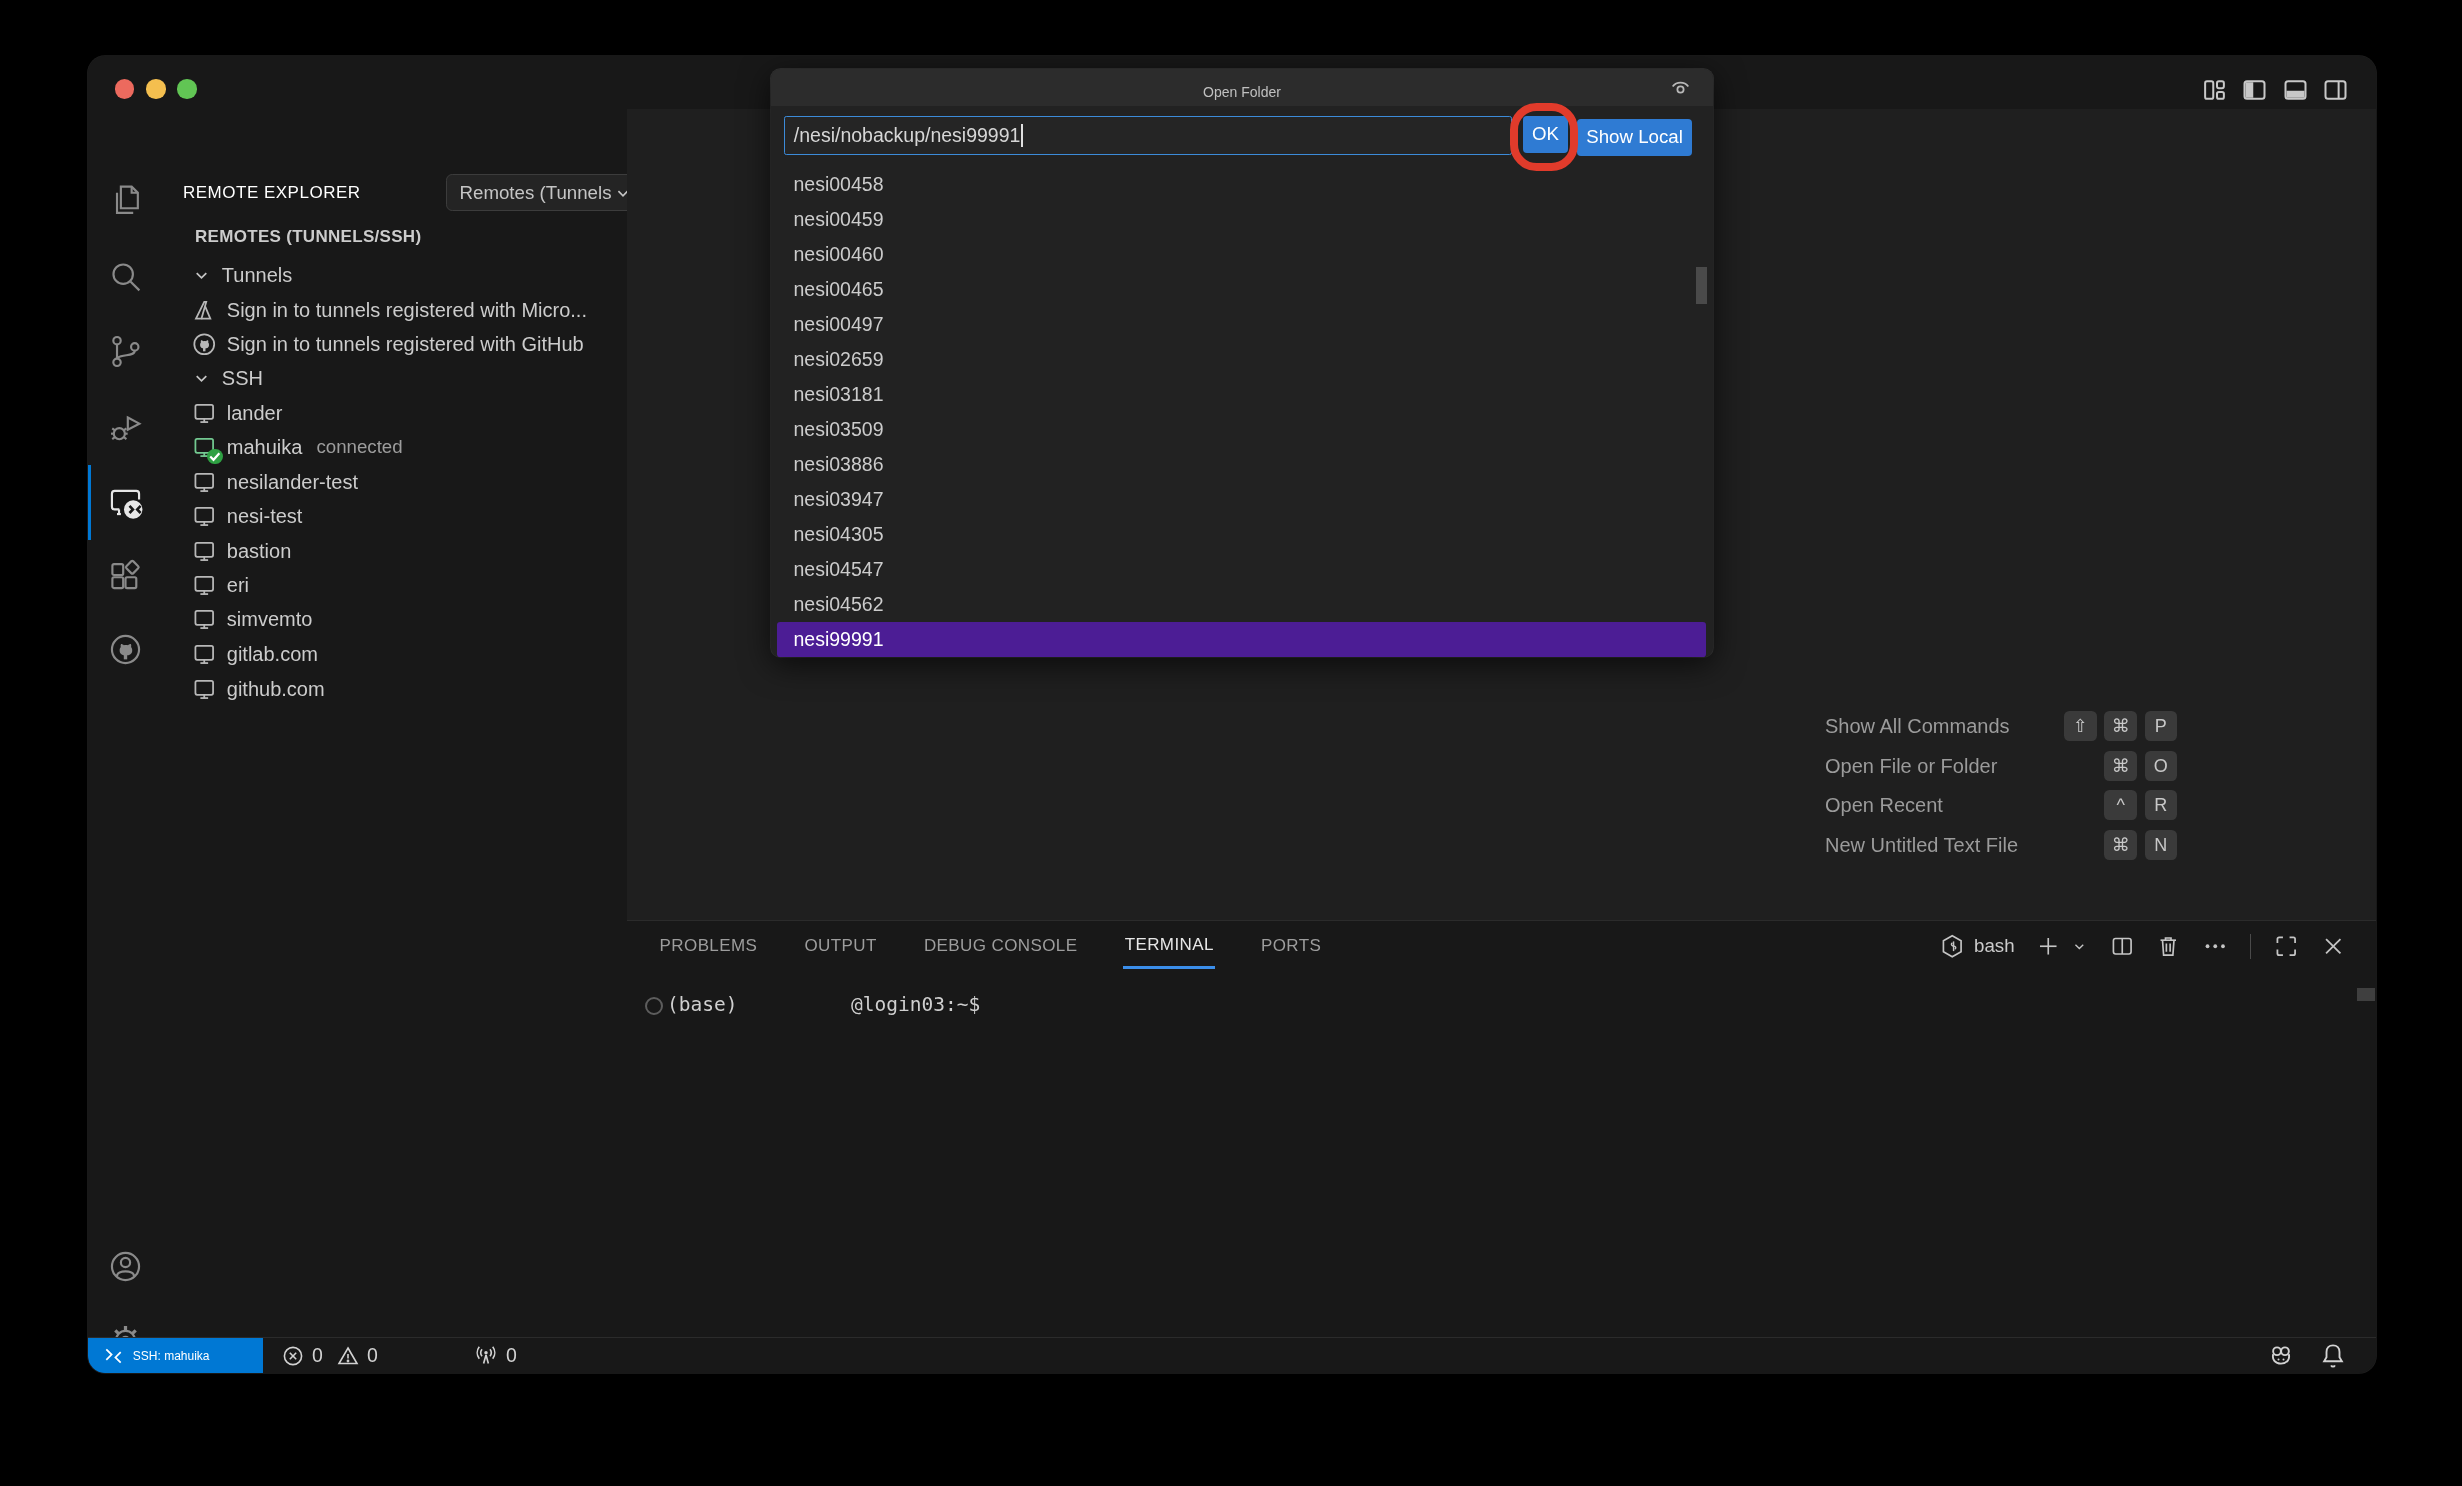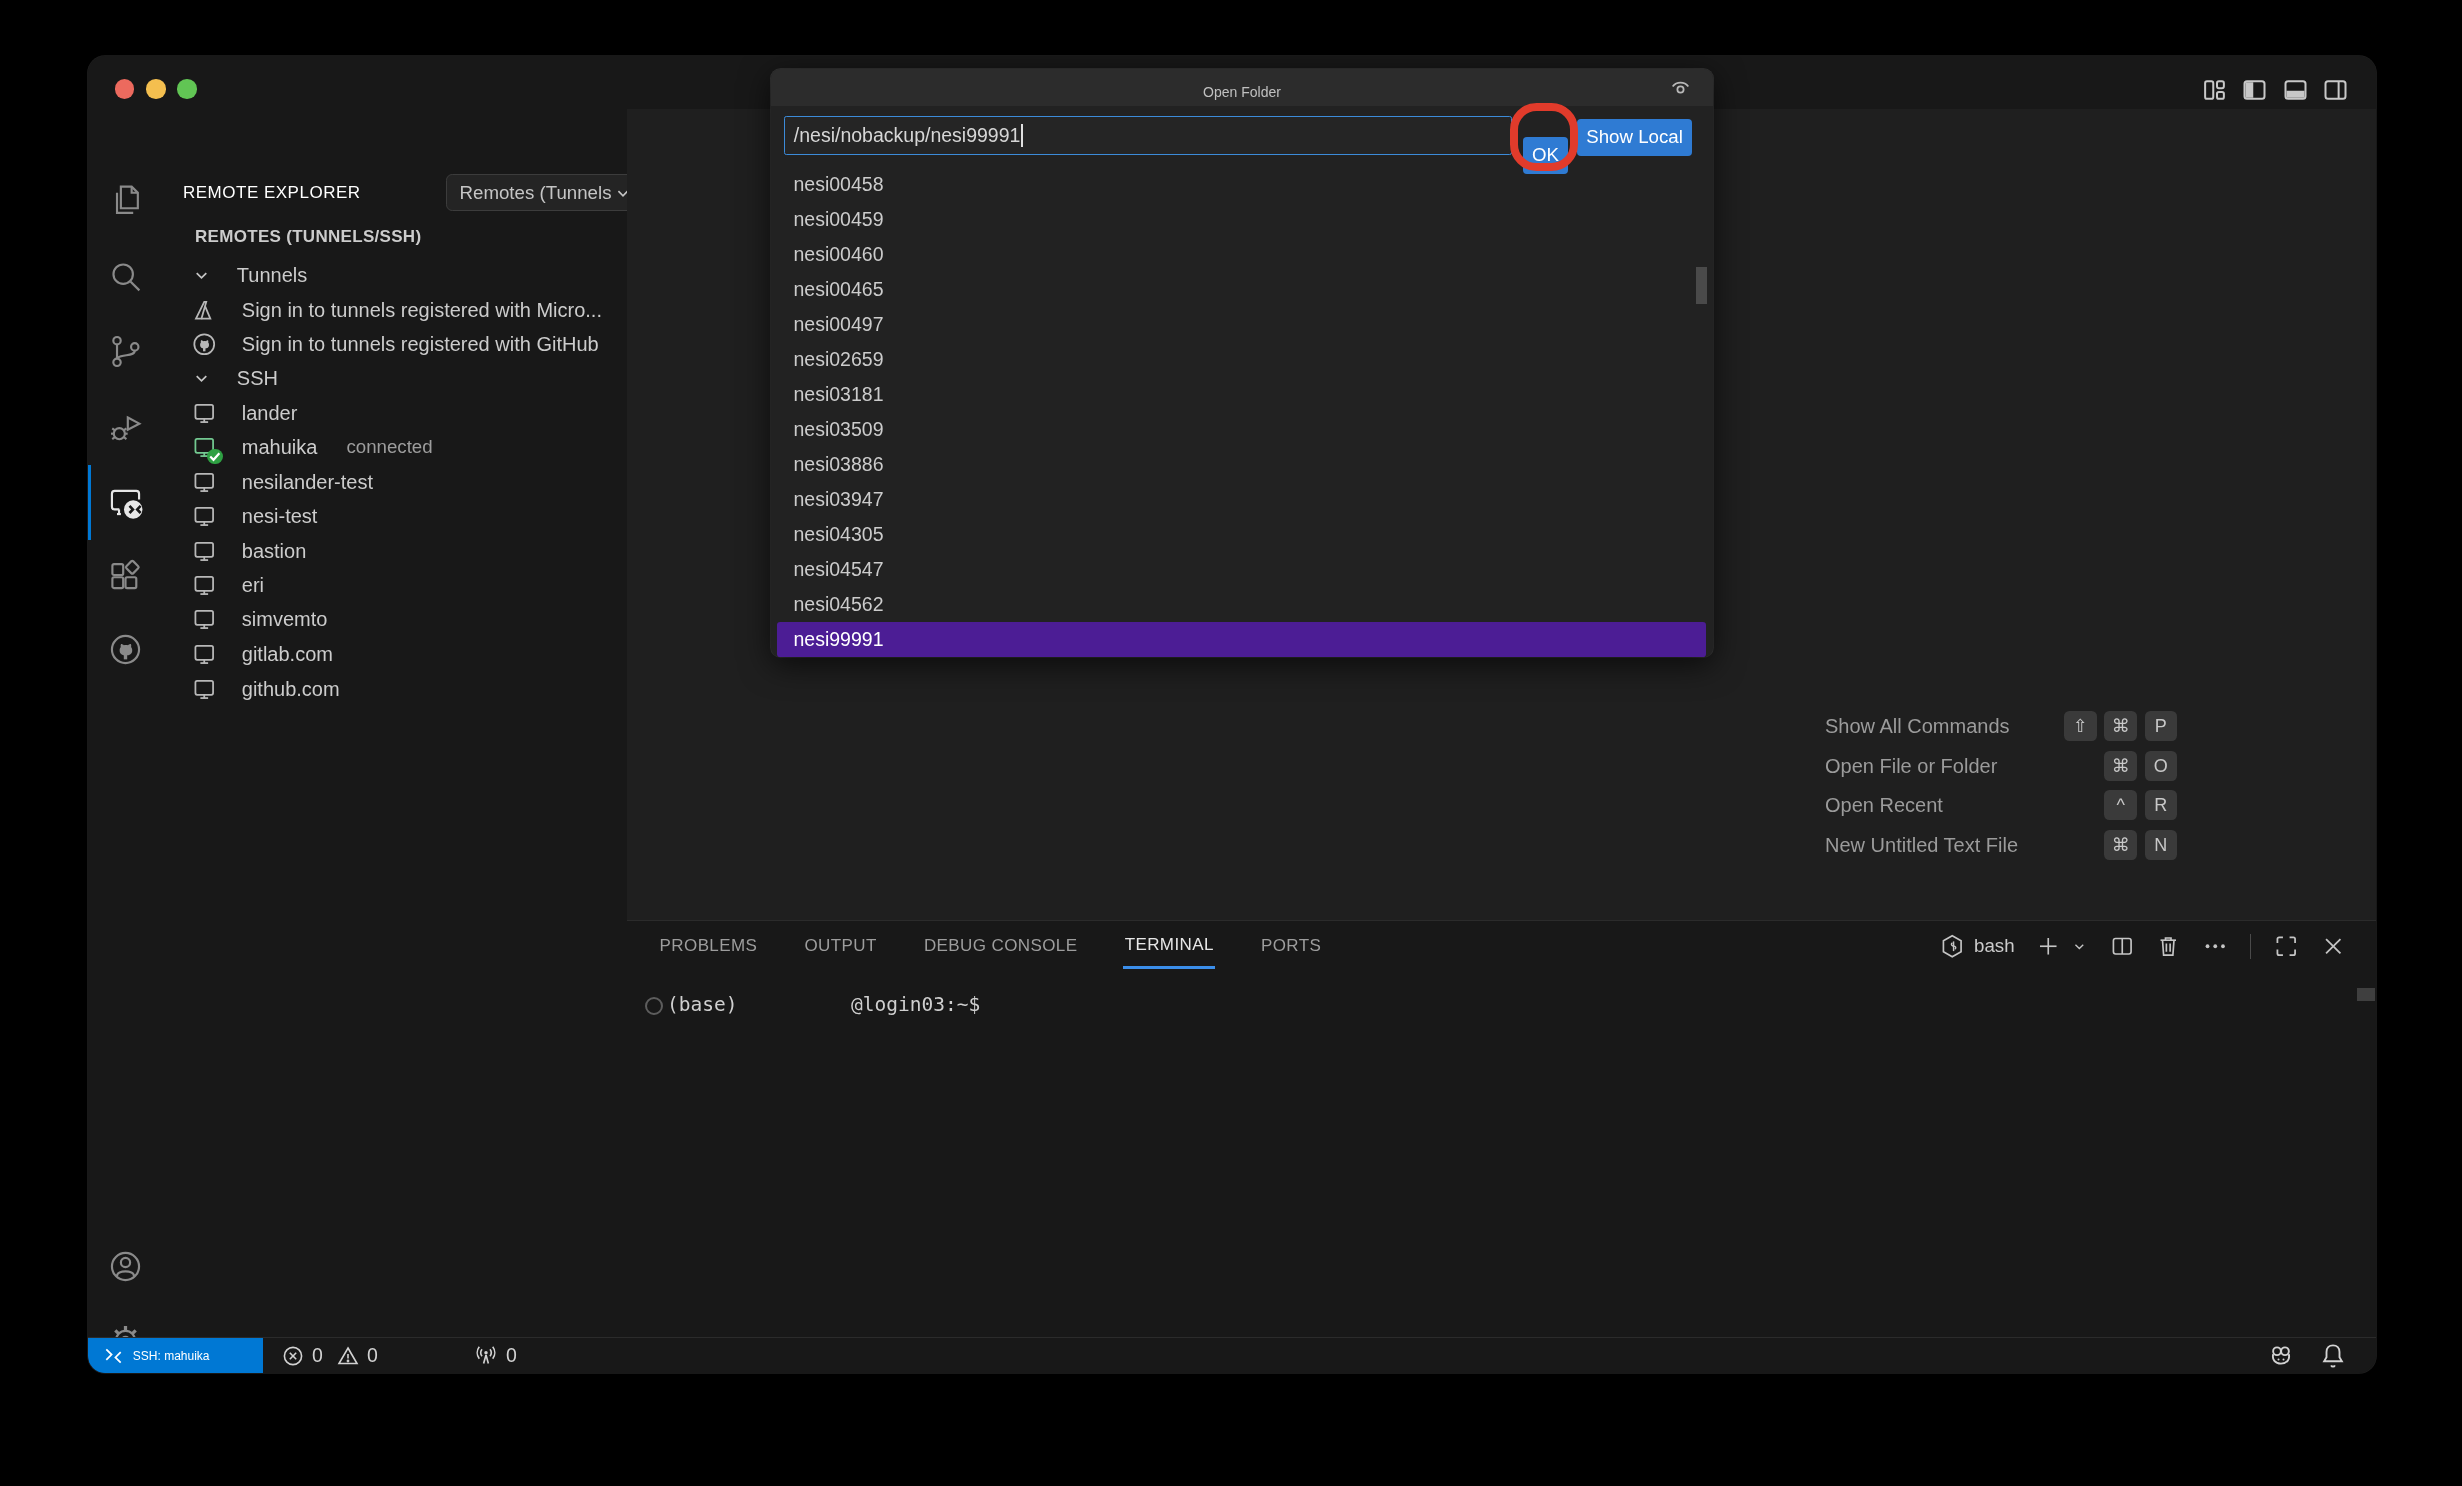--- a/index.html
+++ b/index.html
@@ -19,21 +19,21 @@
   .abicon.active{color:#e7e7e7;}
   #ab-active-bar{position:absolute;left:0;top:356px;width:3.1px;height:75px;background:#0078d4;}
   
   #sidebar{position:absolute;left:75px;top:53px;width:465px;bottom:35px;background:#181818;border-right:0.8px solid #2b2b2b;}
   #sb-title{position:absolute;left:20px;top:74px;font-size:17px;color:#ffffff;letter-spacing:0.5px;}
   #sb-scope{position:absolute;left:283px;top:65px;width:197px;height:37px;background:#242424;border:0.8px solid #3c3c3c;
             border-radius:6.2px;color:#c5c5c5;font-size:18.7px;display:flex;align-items:center;padding:0 7.8px 0 12.5px;box-sizing:border-box;}
   #sb-scope .lbl{flex:1;white-space:nowrap;overflow:hidden;}
   #sb-more{position:absolute;left:493px;top:72px;color:#c5c5c5;font-size:23px;letter-spacing:1.6px;}
   #sb-section{position:absolute;left:32px;top:118px;font-size:17px;font-weight:bold;color:#cccccc;letter-spacing:0.3px;}
-  .trow{position:absolute;left:0;width:100%;height:34px;display:flex;align-items:center;color:#cccccc;font-size:20px;gap:15px;}
+  .trow{position:absolute;left:0;width:100%;height:34px;display:flex;align-items:center;color:#cccccc;font-size:20px;}
   .trow .chev{margin-left:26.5px;width:23px;height:23px;color:#c5c5c5;}
   .trow .ticon{margin-left:28px;width:26.5px;height:26.5px;position:relative;color:#b8b8b8;}
   .trow .ticon svg{width:26.5px;height:26.5px;}
   .trow .tlabel{margin-left:9.3px;white-space:nowrap;}
   .trow .sub{margin-left:14px;color:#9d9d9d;font-size:18.7px;}
   .okbadge{position:absolute;right:-5.4px;bottom:-3.9px;width:15.6px;height:15.6px;border-radius:50%;background:#2ea043;
            display:flex;align-items:center;justify-content:center;}
   .okbadge svg{width:10px;height:10px;}
   
   #editor{position:absolute;left:539px;top:53px;right:0;height:811px;background:#1f1f1f;}
@@ -70,21 +70,21 @@
   .sbright svg{width:30px;height:30px;}
   
   #dialog{position:absolute;left:683px;top:12.5px;width:942px;height:588px;background:#222222;border-radius:9.3px;
           box-shadow:0 7.8px 31px rgba(0,0,0,.65),0 0 0 0.8px #3c3c3c;overflow:visible;}
   #dlg-head{position:absolute;left:0;top:0;width:100%;height:37px;background:#2c2c2c;border-radius:9.3px 9.3px 0 0;}
   #dlg-title{position:absolute;left:0;top:15px;width:100%;text-align:center;color:#c0c0c0;font-size:14px;}
   #dlg-eye{position:absolute;right:20px;top:6.2px;width:25px;height:25px;color:#b8b8b8;}
   #dlg-input{position:absolute;left:12.5px;top:47px;width:728px;height:39px;background:#252525;border:1.6px solid #3c8bd9;
              border-radius:2.3px;box-sizing:border-box;display:flex;align-items:center;color:#d6d6d6;font-size:19.5px;padding-left:9.3px;}
   .caret{display:inline-block;width:1.6px;height:23px;background:#e0e0e0;margin-left:0.8px;}
-  #dlg-ok{position:absolute;left:752px;top:68px;width:45px;height:37px;background:#2f7bd3;border-radius:3.9px;
+  #dlg-ok{position:absolute;left:752px;top:47px;width:45px;height:37px;background:#2f7bd3;border-radius:3.9px;
           color:#fff;font-size:18.7px;display:flex;align-items:center;justify-content:center;}
   #dlg-showlocal{position:absolute;left:806px;top:50px;width:115px;height:37px;background:#2f7bd3;border-radius:3.9px;
           color:#fff;font-size:18.7px;display:flex;align-items:center;justify-content:center;}
   #annotation-ring{position:absolute;left:739px;top:34px;width:68px;height:68px;border:8.6px solid #e13b2b;
           border-radius:26.5px;box-sizing:border-box;pointer-events:none;}
   #dlg-list{position:absolute;left:6.2px;top:98px;width:929px;}
   .qitem{height:35px;display:flex;align-items:center;padding-left:16.3px;color:#cccccc;font-size:19.5px;border-radius:3.1px;}
   .qitem.selected{background:#4c1d95;color:#fff;}
   #dlg-scroll{position:absolute;right:6.2px;top:198px;width:11px;height:37px;background:#4a4a4a;}
   svg{display:block;}

